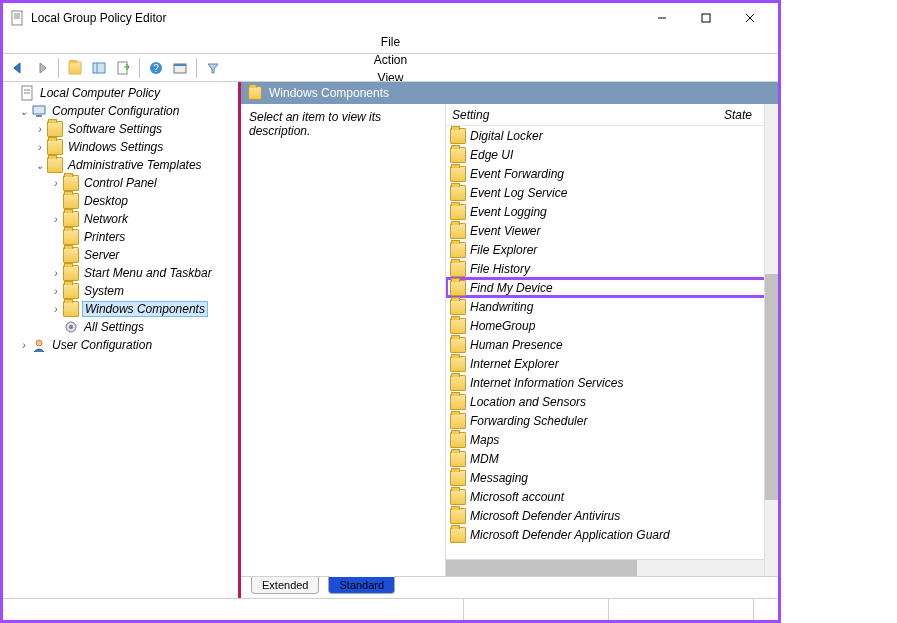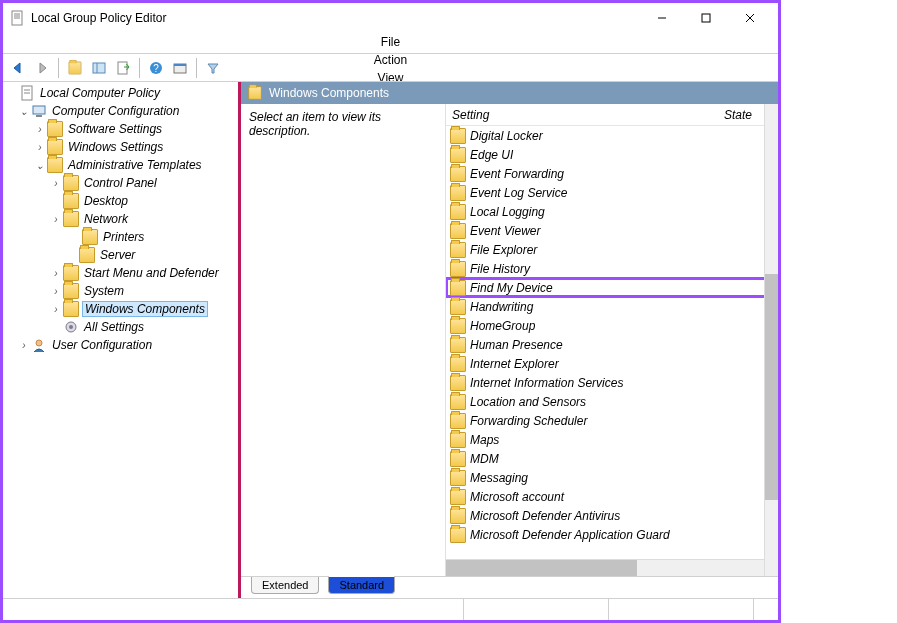--- a/index.html
+++ b/index.html
@@ -381,34 +381,34 @@
       <div class="tree-row" style="padding-left:46px">
         <span class="twisty"></span>
         <span class="ticon folder-icon"></span>
         <span class="lbl">Desktop</span>
       </div>
       <div class="tree-row" style="padding-left:46px">
         <span class="twisty">›</span>
         <span class="ticon folder-icon"></span>
         <span class="lbl">Network</span>
       </div>
-      <div class="tree-row" style="padding-left:65px">
+      <div class="tree-row" style="padding-left:46px">
         <span class="twisty"></span>
         <span class="ticon folder-icon"></span>
         <span class="lbl">Printers</span>
       </div>
-      <div class="tree-row" style="padding-left:62px">
+      <div class="tree-row" style="padding-left:46px">
         <span class="twisty"></span>
         <span class="ticon folder-icon"></span>
         <span class="lbl">Server</span>
       </div>
       <div class="tree-row" style="padding-left:46px">
         <span class="twisty">›</span>
         <span class="ticon folder-icon"></span>
-        <span class="lbl">Start Menu and Defender</span>
+        <span class="lbl">Start Menu and Taskbar</span>
       </div>
       <div class="tree-row" style="padding-left:46px">
         <span class="twisty">›</span>
         <span class="ticon folder-icon"></span>
         <span class="lbl">System</span>
       </div>
       <div class="tree-row selected" style="padding-left:46px">
         <span class="twisty">›</span>
         <span class="ticon folder-icon"></span>
         <span class="lbl">Windows Components</span>
@@ -459,21 +459,21 @@
               <div class="list-row">
                 <span class="ficon folder-icon"></span>
                 <span>Event Forwarding</span>
               </div>
               <div class="list-row">
                 <span class="ficon folder-icon"></span>
                 <span>Event Log Service</span>
               </div>
               <div class="list-row">
                 <span class="ficon folder-icon"></span>
-                <span>Local Logging</span>
+                <span>Event Logging</span>
               </div>
               <div class="list-row">
                 <span class="ficon folder-icon"></span>
                 <span>Event Viewer</span>
               </div>
               <div class="list-row">
                 <span class="ficon folder-icon"></span>
                 <span>File Explorer</span>
               </div>
               <div class="list-row">

